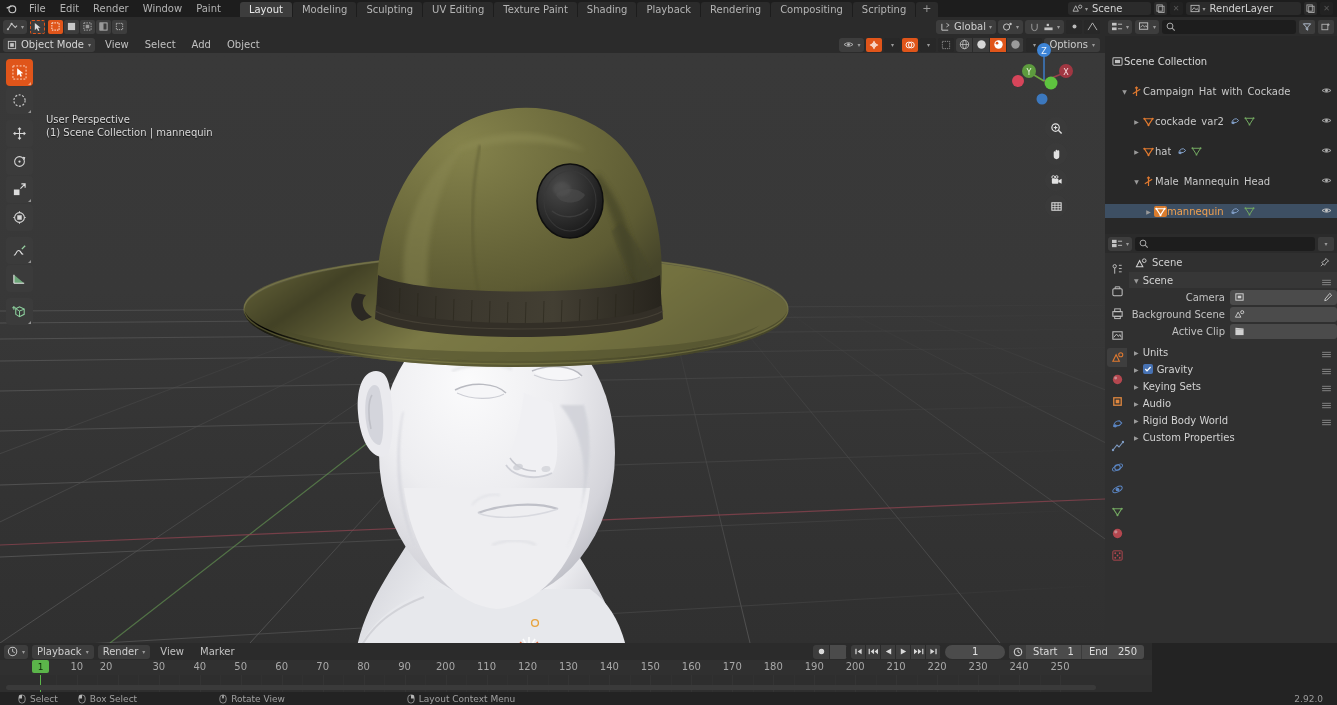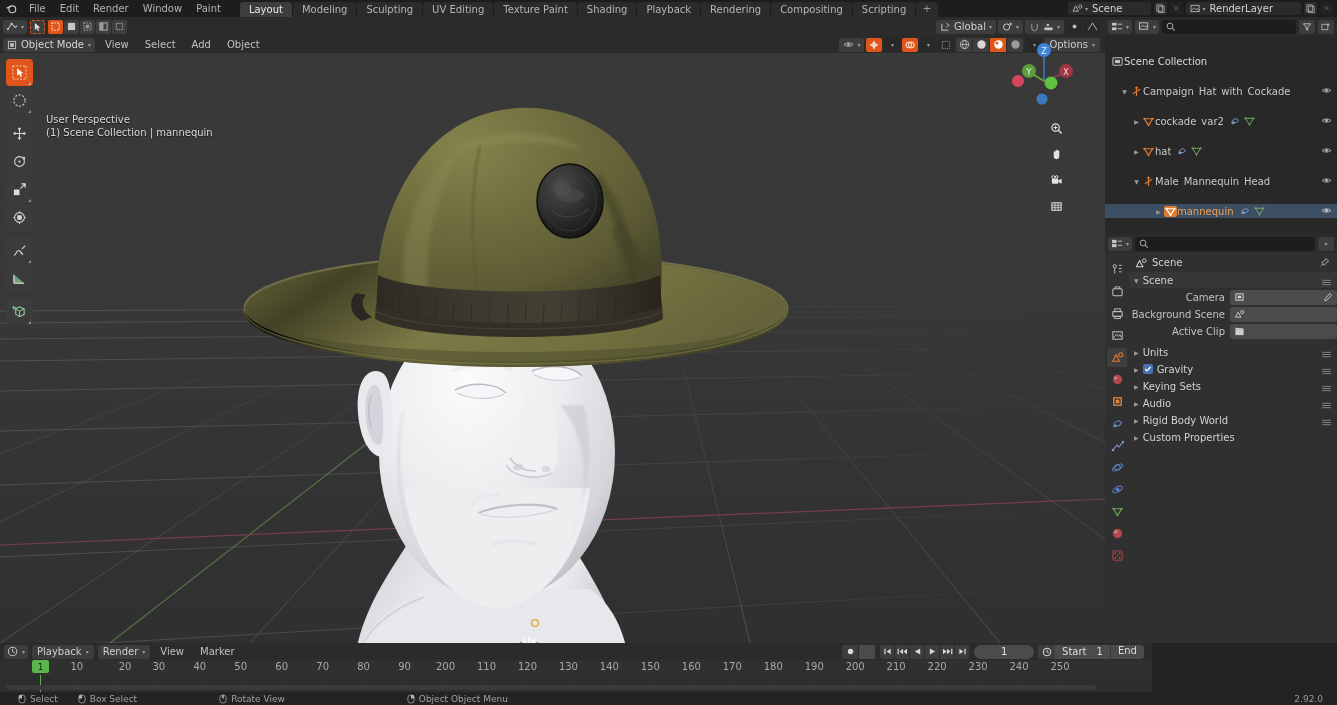--- a/index.html
+++ b/index.html
@@ -824,21 +824,21 @@
         </span>
         <span class="out-lbl">Male_Mannequin_Head</span>
         <span class="eye">
           <svg width="11" height="9" viewBox="0 0 12 10">
               <path d="M1 5 Q6 1.3 11 5 Q6 8.7 1 5 Z" fill="none" stroke="#b0b0b0" stroke-width="1"></path>
               <circle cx="6" cy="5" r="1.6" fill="#b0b0b0"></circle>
             </svg>
         </span>
       </div>
 
-      <div class="out-row sel" style="padding-left:48px;">
+      <div class="out-row sel" style="padding-left:38px;">
         <span class="disc">▶</span>
         <span class="out-ic" style="background:#d97c2e;border-radius:2px;">
           <svg width="11" height="11" viewBox="0 0 12 12">
               <path d="M1.5 3 L10.5 3 L6 10 Z" fill="none" stroke="#fff" stroke-width="1.3"></path>
               <circle cx="1.5" cy="3" r="1.1" fill="#fff"></circle>
               <circle cx="10.5" cy="3" r="1.1" fill="#fff"></circle>
               <circle cx="6" cy="10" r="1.1" fill="#fff"></circle>
             </svg>
         </span>
         <span class="out-lbl" style="color:#f0a050;">mannequin</span>
@@ -1286,31 +1286,31 @@
           <div class="se-ic">
             <svg width="10" height="10" viewBox="0 0 11 11">
                 <circle cx="5.5" cy="5.5" r="4.2" fill="none" stroke="#dcdcdc" stroke-width="1.1"></circle>
                 <path d="M5.5 3 L5.5 5.5 L7.6 6.6" fill="none" stroke="#dcdcdc" stroke-width="1"></path>
               </svg>
           </div>
           <div class="se-cell">
             <span>Start</span>
             <span>1</span>
           </div>
-          <div class="se-cell" style="border-right:none;flex-direction:column;">
+          <div class="se-cell" style="border-right:none;">
             <span>End</span>
             <span>250</span>
           </div>
         </div>
       </div>
     </div>
 
     <div class="tl-ruler" id="tl-ruler">
         <div class="tick" style="left: 76.8675px;">10</div>
-        <div class="tick" style="left: 125px;">20</div>
+        <div class="tick" style="left: 106px;">20</div>
         <div class="tick" style="left: 158.795px;">30</div>
         <div class="tick" style="left: 199.759px;">40</div>
         <div class="tick" style="left: 240.723px;">50</div>
         <div class="tick" style="left: 281.687px;">60</div>
         <div class="tick" style="left: 322.651px;">70</div>
         <div class="tick" style="left: 363.614px;">80</div>
         <div class="tick" style="left: 404.578px;">90</div>
         <div class="tick" style="left: 445.542px;">200</div>
         <div class="tick" style="left: 486.506px;">110</div>
         <div class="tick" style="left: 527.47px;">120</div>
@@ -1406,18 +1406,18 @@
           <rect x="1" y="1" width="7" height="9" rx="3.2" fill="none" stroke="#9a9a9a" stroke-width="1"></rect>
           <rect x="3.6" y="1.2" width="1.8" height="3.6" fill="#b6b6b6"></rect>
         </svg>
       <span>Rotate View</span>
     </div>
     <div class="st-item" style="margin-left:122px;">
       <svg width="8" height="10" viewBox="0 0 9 11">
           <rect x="1" y="1" width="7" height="9" rx="3.2" fill="none" stroke="#9a9a9a" stroke-width="1"></rect>
           <path d="M4.5 1 A3.2 3.2 0 0 1 8 1.8 L8 4.8 L4.5 4.8 Z" fill="#b6b6b6"></path>
         </svg>
-      <span>Object Object Menu</span>
+      <span>Layout Context Menu</span>
     </div>
     <div class="st-ver">2.92.0</div>
   </div>
 
 </div>
 
 </body></html>

